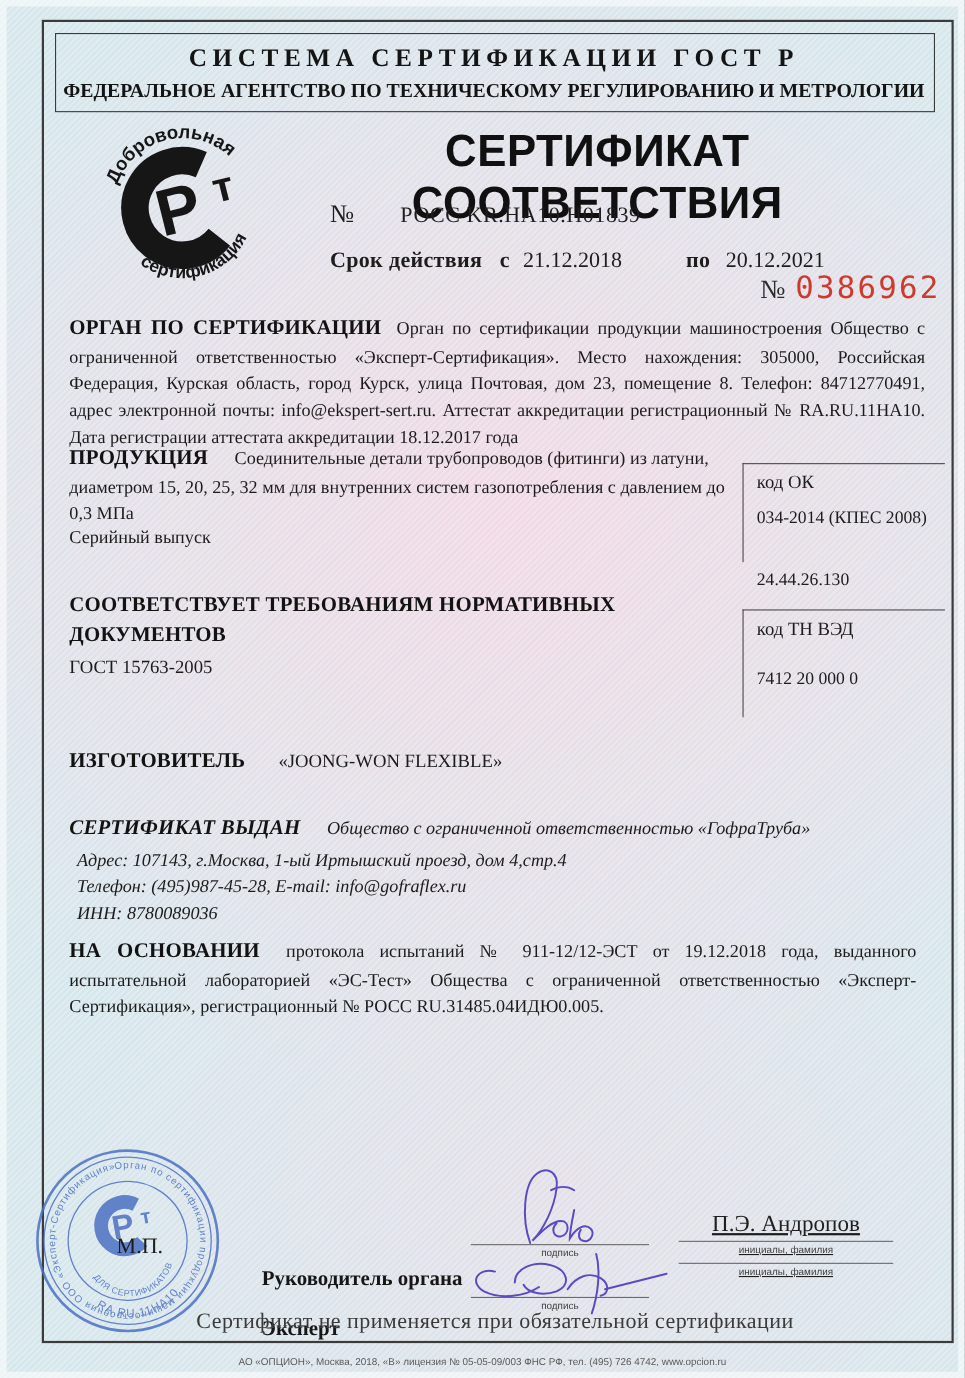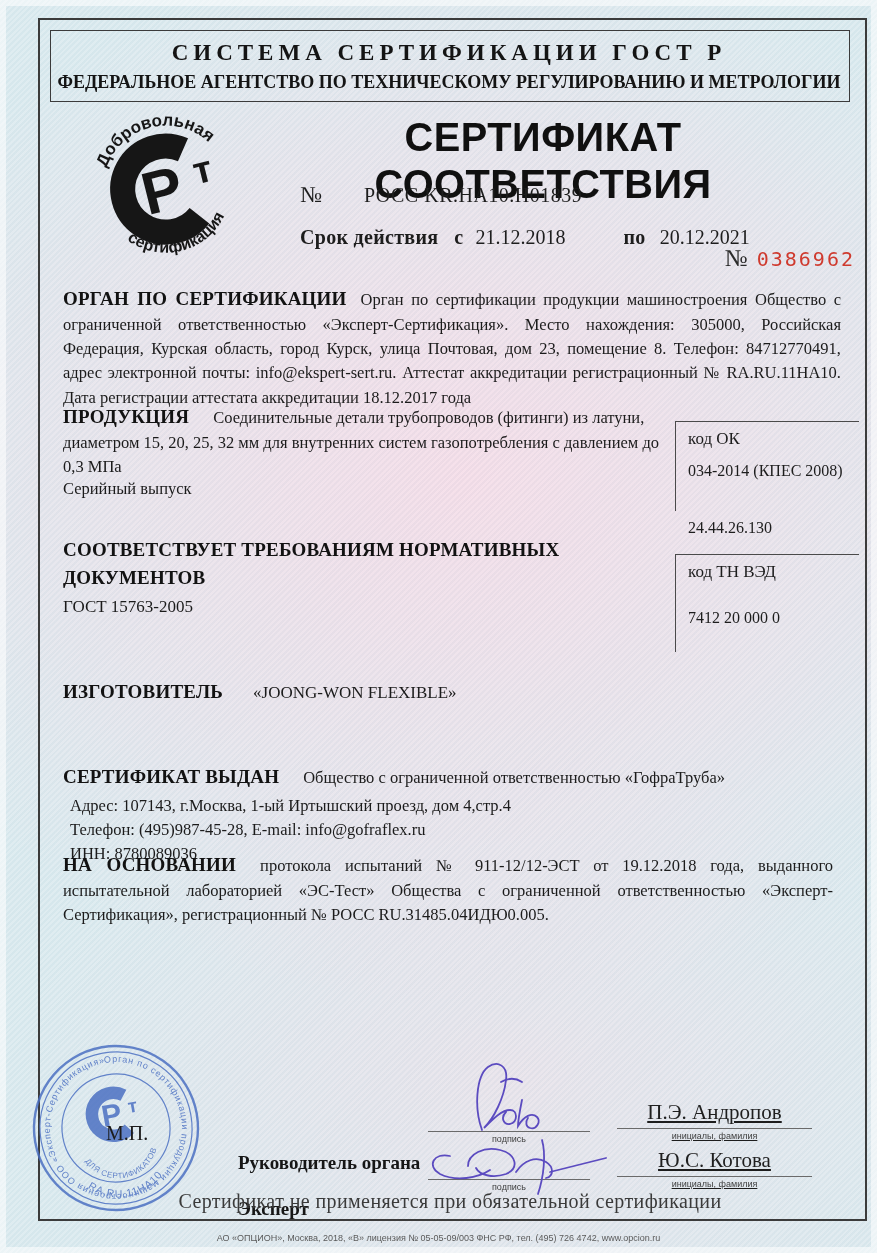--- a/index.html
+++ b/index.html
@@ -20,21 +20,21 @@
   .h2{left:52px; top:72px; width:794px; text-align:center; font-weight:bold; font-size:18px; letter-spacing:0px; white-space:nowrap; color:#141414;}
   .title{left:252px; top:114px; width:600px; text-align:center; font-family:"Liberation Sans",sans-serif; font-weight:bold; font-size:41px; letter-spacing:0.5px; color:#101010; transform:scaleX(0.97); transform-origin:left;}
   .num-row{left:300px; top:182px; font-size:20px; white-space:nowrap;}
   .num-row .nosign{font-size:23px;}
   .num-row .val{margin-left:42px; letter-spacing:0.5px;}
   .valid-row{left:300px; top:226px; font-size:20px; white-space:nowrap;}
   .valid-row b{letter-spacing:0.3px;}
   .valid-row .c{margin-left:16px;} .valid-row .d1{margin-left:12px;} .valid-row .po{margin-left:58px;} .valid-row .d2{margin-left:14px;}
   .form-num{left:665px; top:245px; width:190px; display:flex; justify-content:flex-end; align-items:baseline; gap:9px;}
   .form-num .nosign{font-size:24px; color:#2c2c2c;}
-  .form-num .digits{font-family:"DejaVu Sans Mono",monospace; font-size:20px; letter-spacing:2px; color:#cf3a2e;}
+  .form-num .digits{font-family:"DejaVu Sans Mono",monospace; font-size:28px; letter-spacing:2px; color:#cf3a2e;}
   .sec{left:63px; width:778px; font-size:16.5px; line-height:1.47; color:#1b1b1b;}
   .sec p{margin:0;}
   .lbl{font-weight:bold; font-size:19px; letter-spacing:0.2px; color:#121212;}
   .gap-s{display:inline-block; width:14px;} .gap-m{display:inline-block; width:24px;} .gap-l{display:inline-block; width:30px;}
   .just{text-align:justify;}
   .codebox{border-top:1.5px solid #4a4a4a; border-left:1.5px solid #4a4a4a; padding:7px 0 0 12px; font-size:16px;}
   .codebox .cl{font-size:17px;}
   .codebox .cv{line-height:1.25;margin-top:37px;}
   .sigline{border-top:1px solid #6a6a6a; text-align:center; font-size:9px; color:#3f3f3f; font-family:"Liberation Sans",sans-serif; padding-top:2px;}
   .nameblock{width:195px; text-align:center;text-decoration:underline;}
@@ -111,21 +111,21 @@
 
   <div class="abs codebox" style="left:675px; top:554px; width:171px; height:90px;">
     <div class="cl">код ТН ВЭД</div>
     <div class="cv" style="margin-top:26px;">7412 20 000 0</div>
   </div>
 
   <div class="abs sec" style="top:678px;">
     <p><b class="lbl">ИЗГОТОВИТЕЛЬ</b><span class="gap-l"></span><span style="font-size:17px;">«JOONG-WON FLEXIBLE»</span></p>
   </div>
 
-  <div class="abs sec" style="top:763px;">
+  <div class="abs sec" style="top:739px;font-style:italic;">
     <p><b class="lbl">СЕРТИФИКАТ ВЫДАН</b><span class="gap-m"></span><span>Общество с ограниченной ответственностью  «ГофраТруба»</span></p>
     <div style="margin-left:7px; margin-top:3px;">Адрес: 107143, г.Москва, 1-ый Иртышский проезд, дом 4,стр.4</div>
     <div style="margin-left:7px;">Телефон: (495)987-45-28, E-mail: info@gofraflex.ru</div>
     <div style="margin-left:7px;">ИНН: 8780089036</div>
   </div>
 
   <div class="abs sec just" style="top:851px; width:770px;">
     <p><b class="lbl">НА ОСНОВАНИИ</b><span class="gap-m"></span><span>протокола испытаний № 911-12/12-ЭСТ от 19.12.2018 года, выданного испытательной лабораторией «ЭС-Тест» Общества с ограниченной ответственностью «Эксперт-Сертификация», регистрационный № РОСС RU.31485.04ИДЮ0.005.</span></p>
   </div>
 
@@ -181,20 +181,19 @@
       <path d="M122,8 C126,22 124,44 118,62"></path>
       <path d="M130,40 L186,26"></path>
     </g>
   </svg>
 
   <div class="abs nameblock" style="left:617px; top:1100px;">
     <div class="nm">П.Э. Андропов</div>
     <div class="sigline" style="position:static;">инициалы, фамилия</div>
   </div>
   <div class="abs nameblock" style="left:617px; top:1148px;">
-    <div class="nm">Ю.С. Котова</div>
     <div class="sigline" style="position:static;">инициалы, фамилия</div>
   </div>
 
   <div class="abs bottom-note">Сертификат не применяется при обязательной сертификации</div>
   <div class="abs imprint">АО «ОПЦИОН», Москва, 2018, «В»     лицензия № 05-05-09/003 ФНС РФ,  тел. (495) 726 4742, www.opcion.ru</div>
 
 </div>
 
 </body></html>

